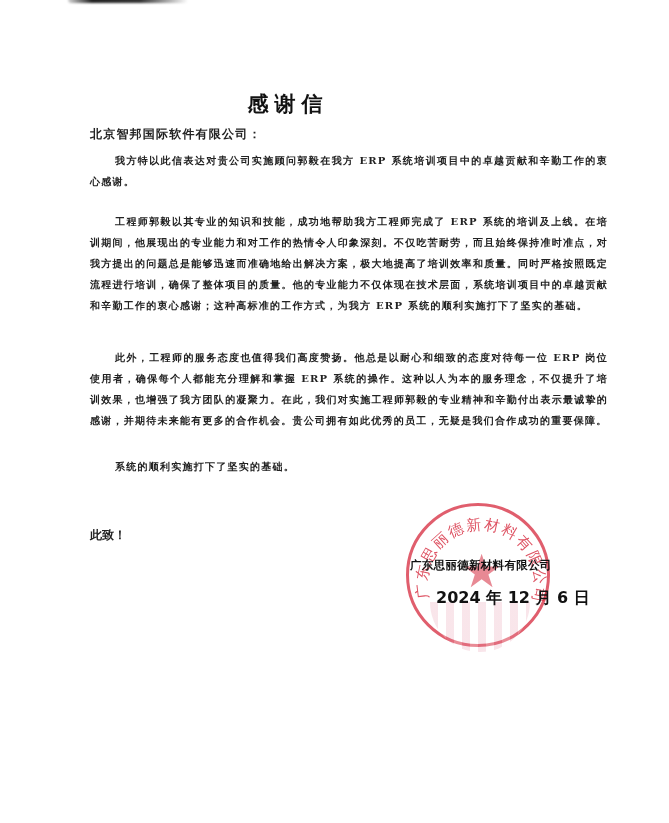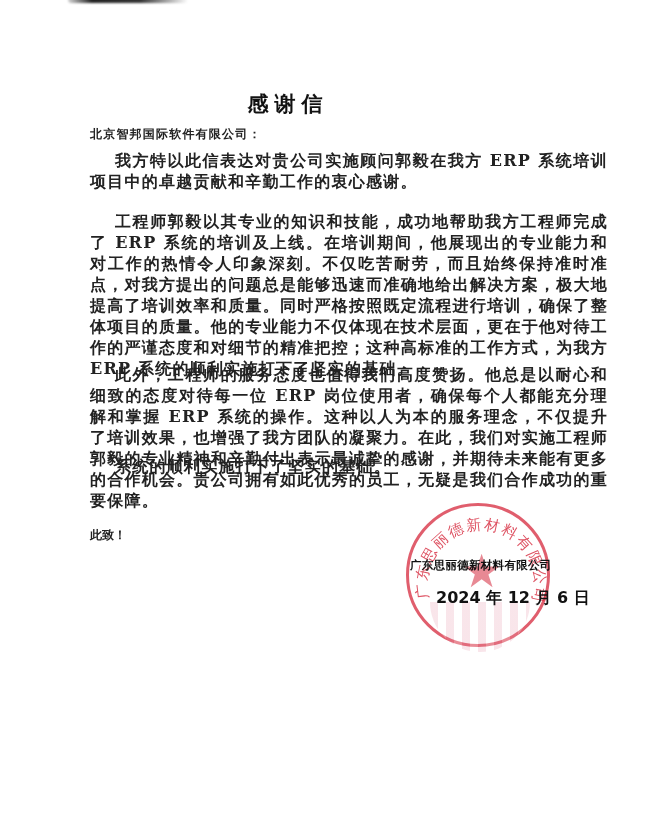--- a/index.html
+++ b/index.html
@@ -3,46 +3,46 @@
   <meta charset="utf-8">
   <style>
     html, body { margin: 0; padding: 0; background: #ffffff; }
     body { width: 669px; height: 823px; position: relative; overflow: hidden;
            font-family: "DejaVu Serif", "Liberation Serif", serif; color: #1a1a1a; }
     .smudge { position: absolute; left: 68px; top: -4px; width: 120px; height: 7px;
               background: linear-gradient(90deg, rgba(40,40,40,0.2), #222 20%, #333 60%, rgba(60,60,60,0)); border-radius: 3px; filter: blur(1px); }
     .title { position: absolute; top: 90px; left: 0; width: 576px; text-align: center;
              font-family: "DejaVu Sans", sans-serif; font-weight: bold; font-size: 21px; letter-spacing: 6px; color: #111; }
     .salutation { position: absolute; top: 126px; left: 90px; font-size: 12px; font-weight: bold; letter-spacing: 1.2px; color: #222; }
-    .para { position: absolute; left: 90px; width: 518px; font-size: 16px; line-height: 21px;
+    .para { position: absolute; left: 90px; width: 518px; font-size: 10px; line-height: 21px;
             text-indent: 25px; letter-spacing: 1.25px; text-align: justify; font-weight: bold; color: #222; }
     .p1 { top: 150px; }
     .p2 { top: 211px; }
-    .p3 { top: 364px; }
+    .p3 { top: 347px; }
     .p4 { top: 456px; }
     .closing { position: absolute; top: 527px; left: 90px; font-family: Liberation Mono, monospace; font-weight: bold; font-size: 12px; color: #222; }
     .stamp { position: absolute; left: 406px; top: 503px; width: 144px; height: 144px; border-radius: 50%;
              border: 3px solid rgba(214,40,60,0.75); box-sizing: border-box; }
     .stamp-ring-text { position: absolute; left: 0; top: 0; width: 144px; height: 144px; }
     .stamp-star { position: absolute; left: 52px; top: 42px; font-size: 46px; color: rgba(214,40,60,0.55); line-height: 1; font-family: "DejaVu Sans", sans-serif; }
     .pixelated { position: absolute; left: 430px; top: 602px; width: 100px; height: 50px;
                  background: repeating-linear-gradient(90deg, rgba(230,150,170,0.35) 0 8px, rgba(255,255,255,0.4) 8px 16px); opacity: 0.7; border-radius: 0 0 50px 50px; }
     .signer { position: absolute; top: 558px; left: 410px; font-family: "DejaVu Sans", sans-serif; font-weight: bold; font-size: 11.5px; color: #111; letter-spacing: 0.3px; }
     .date { position: absolute; top: 588px; left: 436px; font-family: "DejaVu Sans", sans-serif; font-weight: bold; font-size: 16px; color: #111; }
   </style>
 </head>
 <body>
 
 <div class="smudge"></div>
 
 <div class="title">感谢信</div>
 <div class="salutation">北京智邦国际软件有限公司：</div>
 
 <div class="para p1">我方特以此信表达对贵公司实施顾问郭毅在我方 ERP 系统培训项目中的卓越贡献和辛勤工作的衷心感谢。</div>
-<div class="para p2">工程师郭毅以其专业的知识和技能，成功地帮助我方工程师完成了 ERP 系统的培训及上线。在培训期间，他展现出的专业能力和对工作的热情令人印象深刻。不仅吃苦耐劳，而且始终保持准时准点，对我方提出的问题总是能够迅速而准确地给出解决方案，极大地提高了培训效率和质量。同时严格按照既定流程进行培训，确保了整体项目的质量。他的专业能力不仅体现在技术层面，更在于他对待工作的严谨态度和对细节的精准把控；这种高标准的工作方式，为我方 ERP 系统的顺利实施打下了坚实的基础。</div>
+<div class="para p2">工程师郭毅以其专业的知识和技能，成功地帮助我方工程师完成了 ERP 系统的培训及上线。在培训期间，他展现出的专业能力和对工作的热情令人印象深刻。不仅吃苦耐劳，而且始终保持准时准点，对我方提出的问题总是能够迅速而准确地给出解决方案，极大地提高了培训效率和质量。同时严格按照既定流程进行培训，确保了整体项目的质量。他的专业能力不仅体现在技术层面，系统培训项目中的卓越贡献和辛勤工作的衷心感谢；这种高标准的工作方式，为我方 ERP 系统的顺利实施打下了坚实的基础。</div>
 <div class="para p3">此外，工程师的服务态度也值得我们高度赞扬。他总是以耐心和细致的态度对待每一位 ERP 岗位使用者，确保每个人都能充分理解和掌握 ERP 系统的操作。这种以人为本的服务理念，不仅提升了培训效果，也增强了我方团队的凝聚力。在此，我们对实施工程师郭毅的专业精神和辛勤付出表示最诚挚的感谢，并期待未来能有更多的合作机会。贵公司拥有如此优秀的员工，无疑是我们合作成功的重要保障。</div>
 <div class="para p4">系统的顺利实施打下了坚实的基础。</div>
 
 <div class="closing">此致！</div>
 
 <div class="stamp">
   <svg class="stamp-ring-text" viewBox="0 0 144 144">
     <defs>
       <path id="ringpath" d="M 20 92 A 54 54 0 1 1 124 92"></path>
     </defs>

